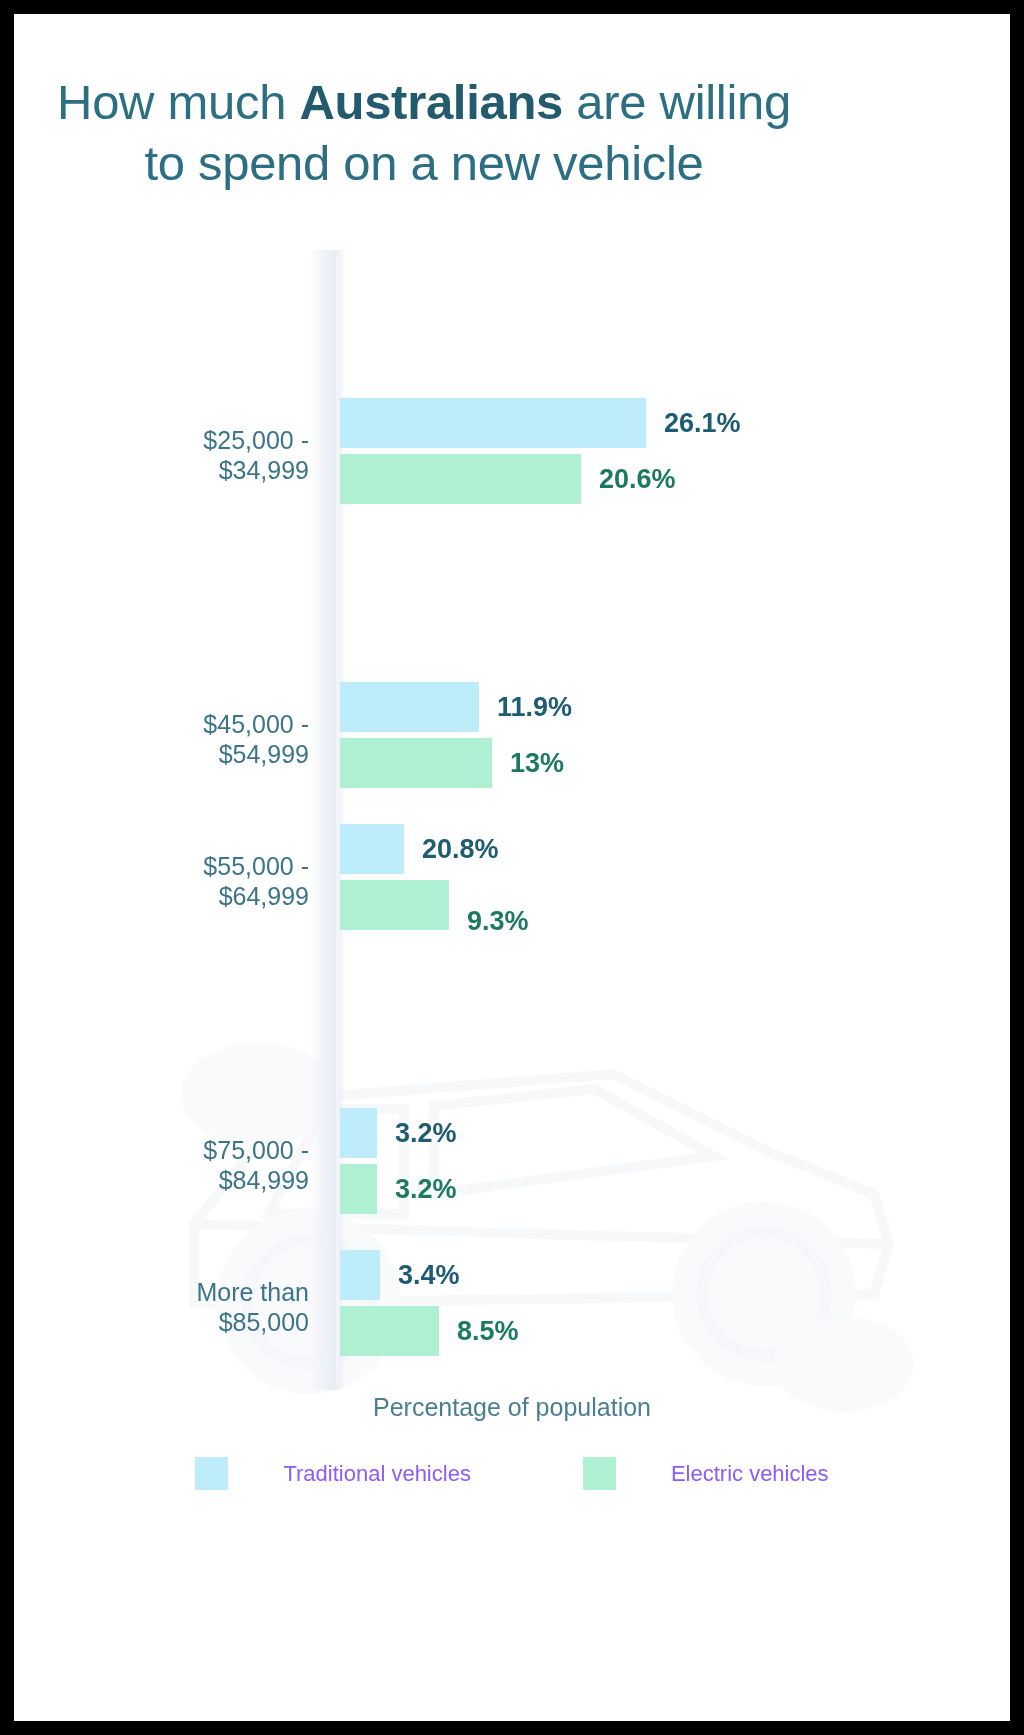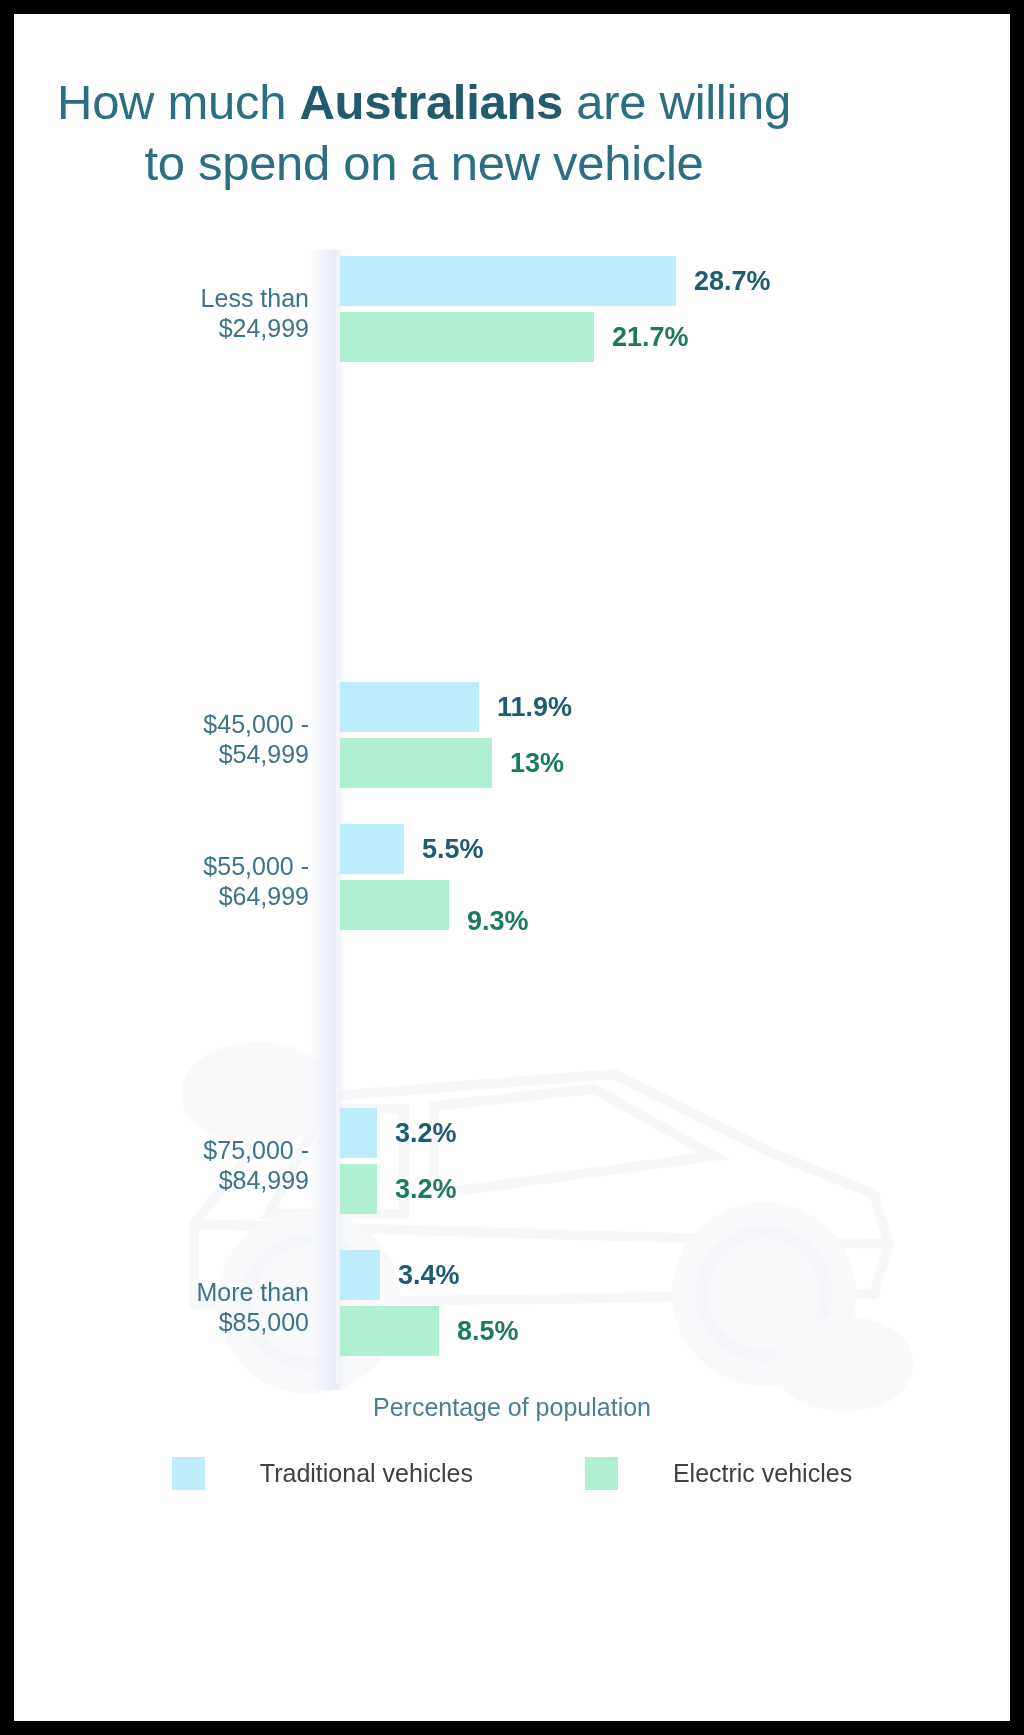--- a/index.html
+++ b/index.html
@@ -154,22 +154,22 @@
     align-items: center;
     gap: 55px;
   }
   .legend-swatch {
     width: 33px;
     height: 33px;
   }
   .legend-swatch.trad { background: #bdecfa; }
   .legend-swatch.elec { background: #aef0d1; }
   .legend-label {
-    color: #404040;
-    font-size: 25px;
+    color: #8b5cf6;
+    font-size: 22px;
     font-weight: 400;
     white-space: nowrap;
   }
 </style>
 </head>
 <body>
 
 <div id="frame">
 
   <svg id="watermark" viewBox="0 0 880 560" xmlns="http://www.w3.org/2000/svg">
@@ -195,54 +195,54 @@
 
   <div id="title">
     <span><span>How much </span><b>Australians</b><span> are willing</span></span><br>
     <span>to spend on a new vehicle</span>
   </div>
 
   <div id="plot">
     <div id="axis-band"></div>
     <div id="axis-line"></div>
 
-    <div class="group" style="top:0px;">
-      <div class="cat-label">Less than
-$24,999</div>
-      <div class="bar-row r1">
-        <div class="bar trad" style="width:336px;"></div>
-        <div class="bar-value trad" style="left:354px;">28.7%</div>
-      </div>
-      <div class="bar-row r2">
-        <div class="bar elec" style="width:254px;"></div>
-        <div class="bar-value elec" style="left:272px;">21.7%</div>
-      </div>
-    </div>
-
+
+    <div class="group" style="top:142px;">
+      <div class="cat-label">$25,000 -
+$34,999</div>
+      <div class="bar-row r1">
+        <div class="bar trad" style="width:306px;"></div>
+        <div class="bar-value trad" style="left:324px;">26.1%</div>
+      </div>
+      <div class="bar-row r2">
+        <div class="bar elec" style="width:241px;"></div>
+        <div class="bar-value elec" style="left:259px;">20.6%</div>
+      </div>
+    </div>
 
 
     <div class="group" style="top:426px;">
       <div class="cat-label">$45,000 -
 $54,999</div>
       <div class="bar-row r1">
         <div class="bar trad" style="width:139px;"></div>
         <div class="bar-value trad" style="left:157px;">11.9%</div>
       </div>
       <div class="bar-row r2">
         <div class="bar elec" style="width:152px;"></div>
         <div class="bar-value elec" style="left:170px;">13%</div>
       </div>
     </div>
 
     <div class="group" style="top:568px;">
       <div class="cat-label">$55,000 -
 $64,999</div>
       <div class="bar-row r1">
         <div class="bar trad" style="width:64px;"></div>
-        <div class="bar-value trad" style="left:82px;">5.5%</div>
+        <div class="bar-value trad" style="left:82px;">20.8%</div>
       </div>
       <div class="bar-row r2">
         <div class="bar elec" style="width:109px;"></div>
         <div class="bar-value elec" style="left:127px;margin-top:16px;">9.3%</div>
       </div>
     </div>
 
 
     <div class="group" style="top:852px;">
       <div class="cat-label">$75,000 -

